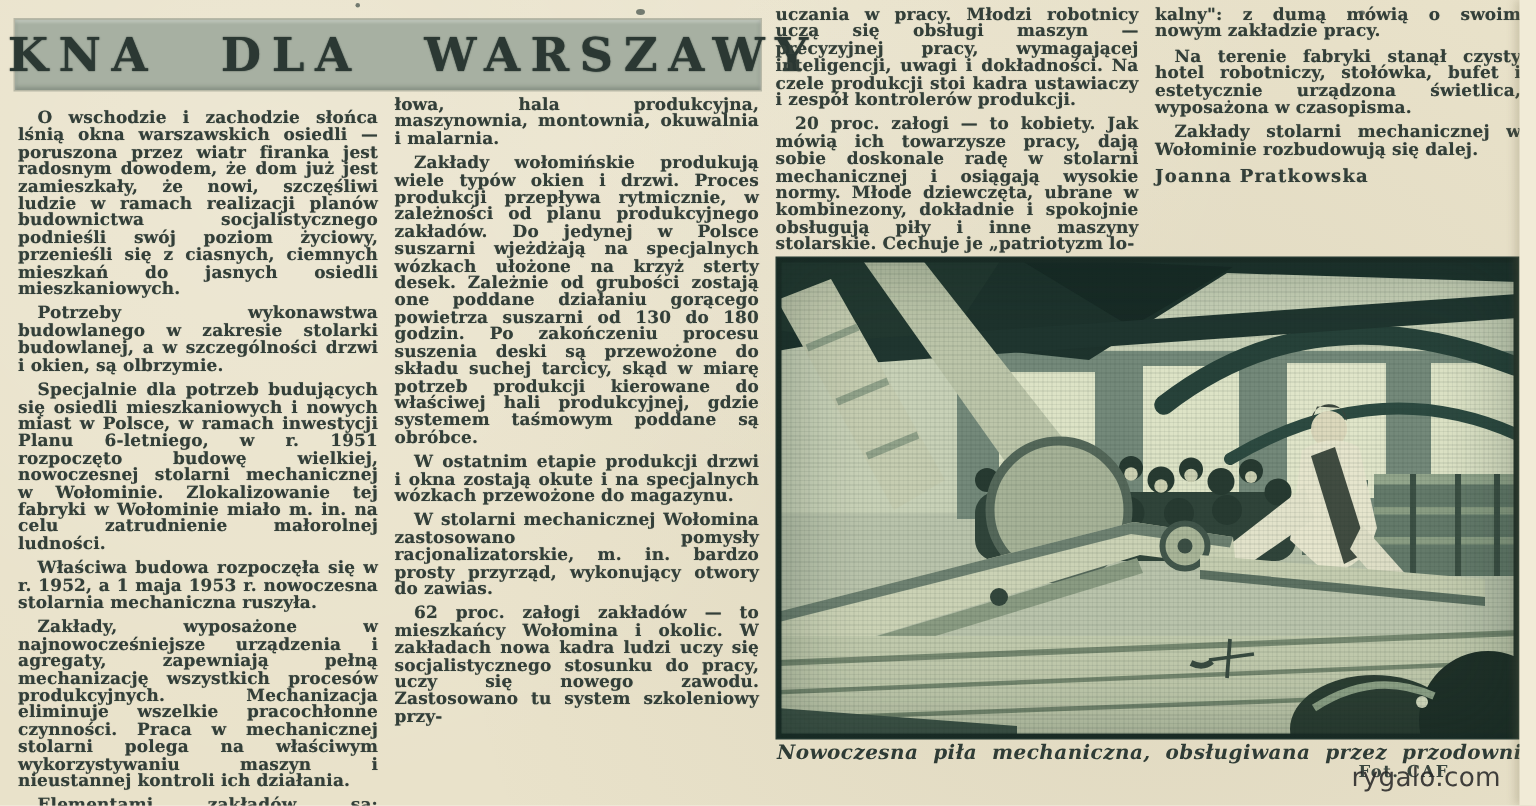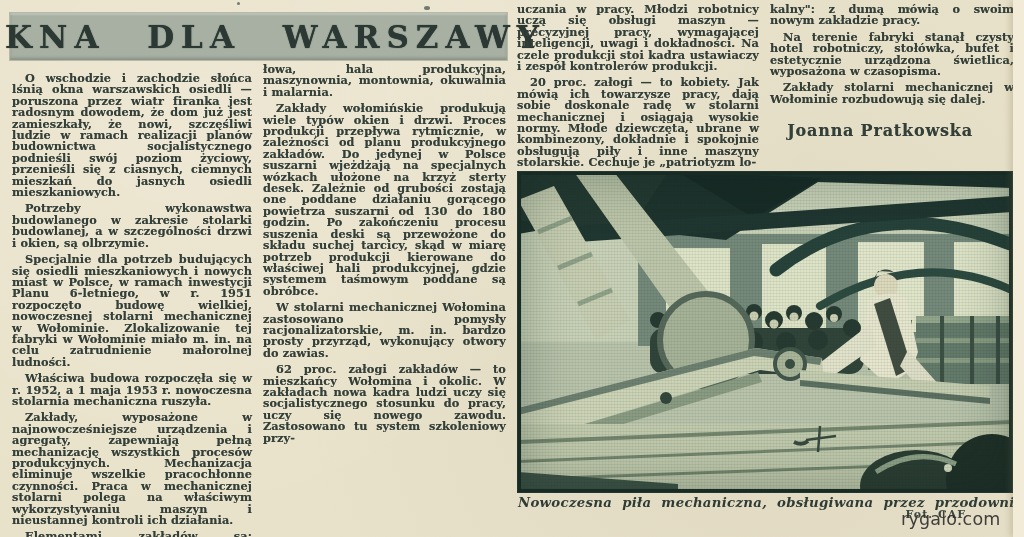--- a/index.html
+++ b/index.html
@@ -37,22 +37,22 @@
     letter-spacing:.1px;color:#333f39;
     text-shadow:0 0 .5px rgba(51,63,57,.55);
   }
   .col p{margin:0 0 5px;text-indent:13px;}
   .col p.cont{text-indent:0;}
   #col1{left:12px;top:73px;width:240px;}
   #col2{left:263px;top:64px;width:243px;}
   #col3{left:517px;top:4px;width:242px;}
   #col4{left:770px;top:4px;width:244px;}
   .byline{
-    margin-top:20px;text-align:center;padding-right:24px;
-    font-size:16px;letter-spacing:.8px;text-indent:0;
+    margin-top:7px;text-align:left;padding-right:24px;
+    font-size:12px;letter-spacing:.8px;text-indent:0;
   }
 
   
   .photo{
     position:absolute;left:518px;top:172px;width:494px;height:320px;
     box-shadow:0 0 0 1px #233730, inset 0 0 40px rgba(20,40,30,.3);
     overflow:hidden;
   }
   .photo svg{display:block;width:100%;height:100%;}
   .photo::after{
@@ -93,20 +93,21 @@
     <p>Potrzeby wykonawstwa budowlanego w zakresie stolarki budowlanej, a w szczególności drzwi i okien, są olbrzymie.</p>
     <p>Specjalnie dla potrzeb budujących się osiedli mieszkaniowych i nowych miast w Polsce, w ramach inwestycji Planu 6-letniego, w r. 1951 rozpoczęto budowę wielkiej, nowoczesnej stolarni mechanicznej w Wołominie. Zlokalizowanie tej fabryki w Wołominie miało m. in. na celu zatrudnienie małorolnej ludności.</p>
     <p>Właściwa budowa rozpoczęła się w r. 1952, a 1 maja 1953 r. nowoczesna stolarnia mechaniczna ruszyła.</p>
     <p>Zakłady, wyposażone w najnowocześniejsze urządzenia i agregaty, zapewniają pełną mechanizację wszystkich procesów produkcyjnych. Mechanizacja eliminuje wszelkie pracochłonne czynności. Praca w mechanicznej stolarni polega na właściwym wykorzystywaniu maszyn i nieustannej kontroli ich działania.</p>
     <p>Elementami zakładów są: najnowocześniejsza w Polsce suszarnia kana-</p>
   </div>
 
   <div class="col" id="col2">
     <p class="cont">łowa, hala produkcyjna, maszynownia, montownia, okuwalnia i malarnia.</p>
     <p>Zakłady wołomińskie produkują wiele typów okien i drzwi. Proces produkcji przepływa rytmicznie, w zależności od planu produkcyjnego zakładów. Do jedynej w Polsce suszarni wjeżdżają na specjalnych wózkach ułożone na krzyż sterty desek. Zależnie od grubości zostają one poddane działaniu gorącego powietrza suszarni od 130 do 180 godzin. Po zakończeniu procesu suszenia deski są przewożone do składu suchej tarcicy, skąd w miarę potrzeb produkcji kierowane do właściwej hali produkcyjnej, gdzie systemem taśmowym poddane są obróbce.</p>
+    <p>W ostatnim etapie produkcji drzwi i okna zostają okute i na specjalnych wózkach przewożone do magazynu.</p>
     <p>W stolarni mechanicznej Wołomina zastosowano pomysły racjonalizatorskie, m. in. bardzo prosty przyrząd, wykonujący otwory do zawias.</p>
     <p>62 proc. załogi zakładów — to mieszkańcy Wołomina i okolic. W zakładach nowa kadra ludzi uczy się socjalistycznego stosunku do pracy, uczy się nowego zawodu. Zastosowano tu system szkoleniowy przy-</p>
   </div>
 
   <div class="col" id="col3">
     <p class="cont">uczania w pracy. Młodzi robotnicy uczą się obsługi maszyn — precyzyjnej pracy, wymagającej inteligencji, uwagi i dokładności. Na czele produkcji stoi kadra ustawiaczy i zespół kontrolerów produkcji.</p>
     <p>20 proc. załogi — to kobiety. Jak mówią ich towarzysze pracy, dają sobie doskonale radę w stolarni mechanicznej i osiągają wysokie normy. Młode dziewczęta, ubrane w kombinezony, dokładnie i spokojnie obsługują piły i inne maszyny stolarskie. Cechuje je „patriotyzm lo-</p>
   </div>
 
   <div class="col" id="col4">

